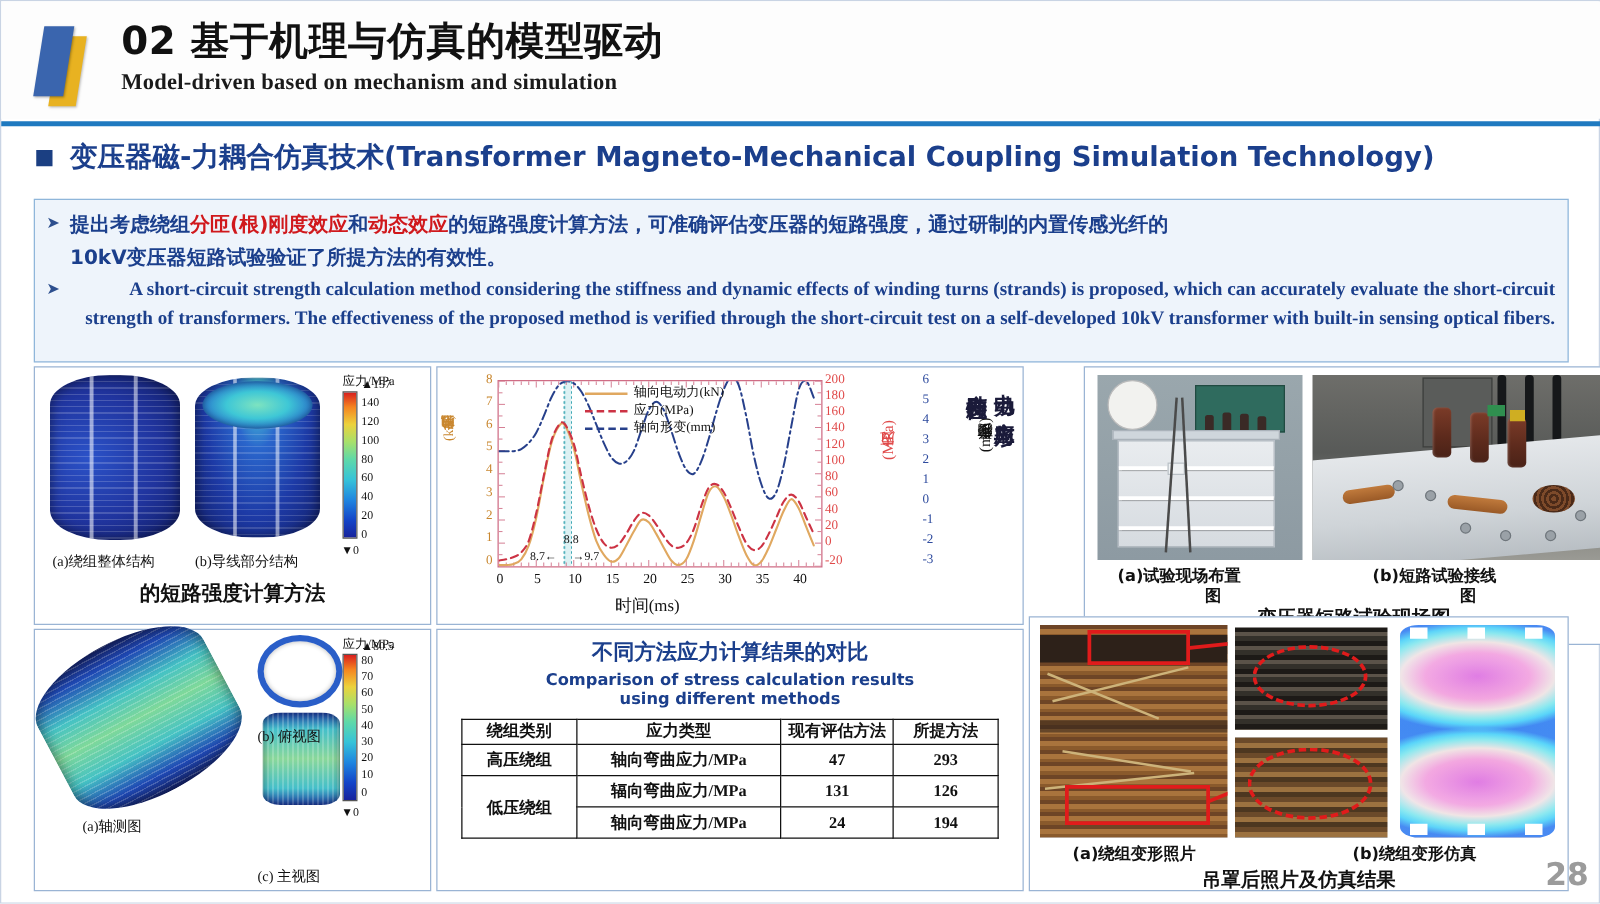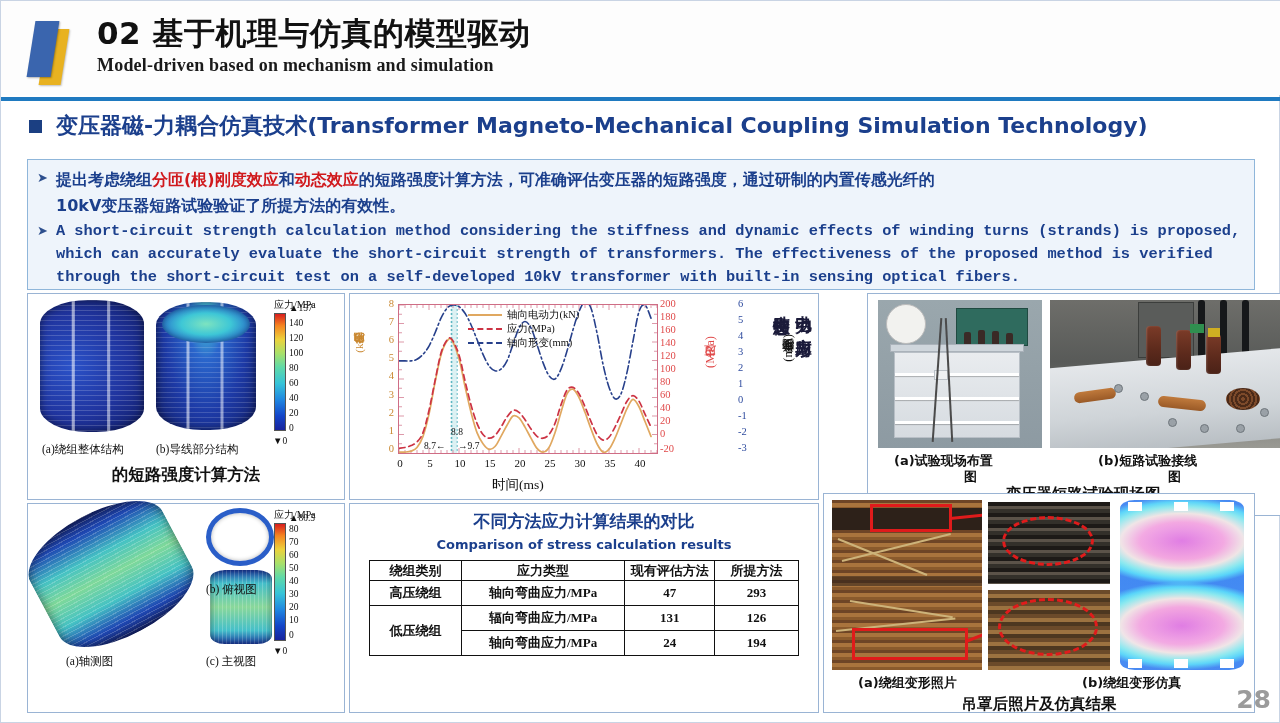--- a/index.html
+++ b/index.html
@@ -75,21 +75,22 @@
     color: #2d4f8e; font-size: 13px; line-height: 22px; flex: 0 0 auto;
     width: 13px; text-align: center;
   }
   .cn-para {
     font-size: 16px; font-weight: bold; color: #1b3f8c; line-height: 26px;
     font-family: "DejaVu Sans", sans-serif;
   }
   .cn-para .hl { color: #d0181c; }
   .en-para {
     font-size: 15.3px; font-weight: bold; color: #1b3f8c; line-height: 23px;
-    font-family: Liberation Mono, monospace;
+    font-family: Liberation Serif, serif;
+    text-align: right;
   }
 
   
   .content {
     position: absolute; left: 26px; top: 292px; width: 1228px; height: 420px;
   }
   .panel { position: absolute; border: 1px solid #9ab4d4; background: #fff; }
 
   
   .p-hv { left: 0; top: 0; width: 318px; height: 207px; }
@@ -502,21 +503,21 @@
               <span style="top:93px;">10</span>
               <span style="top:108px;">0</span>
               <span class="cbar-bot" style="bottom:-12px;left:-16px;">▼0</span>
             </div>
           </div>
         </div>
       </div>
       <div class="caption-row">
         <span style="left:38px;">(a)轴测图</span>
         <span style="left:178px;top:-72px;">(b) 俯视图</span>
-        <span style="left:178px;">(c) 主视图</span>
+        <span style="left:178px;margin-top:40px;">(c) 主视图</span>
       </div>
     </div>
 
     <div class="panel p-chart">
       <div class="chart-area">
 
         <div class="ax-lab ax-y-left">轴向电动力(kN)</div>
         <div class="ax-lab ax-y-r1">应力(MPa)</div>
         <div class="ax-lab ax-y-r2">轴向形变(mm)</div>
         <div class="ax-lab ax-x">时间(ms)</div>
@@ -736,20 +737,21 @@
           <div>电动力 应力与形</div>
           <div>变动态特性</div>
         </div>
       </div>
     </div>
 
     <div class="panel p-table">
       <div class="tbl-title-cn">不同方法应力计算结果的对比</div>
       <div class="tbl-title-en">
         <div>Comparison of stress calculation results</div>
+        <div>using different methods</div>
       </div>
       <table class="cmp">
         <thead>
           <tr>
             <th style="width:92px;">绕组类别</th>
             <th style="width:164px;">应力类型</th>
             <th style="width:90px;">现有评估方法</th>
             <th style="width:84px;">所提方法</th>
           </tr>
         </thead>

